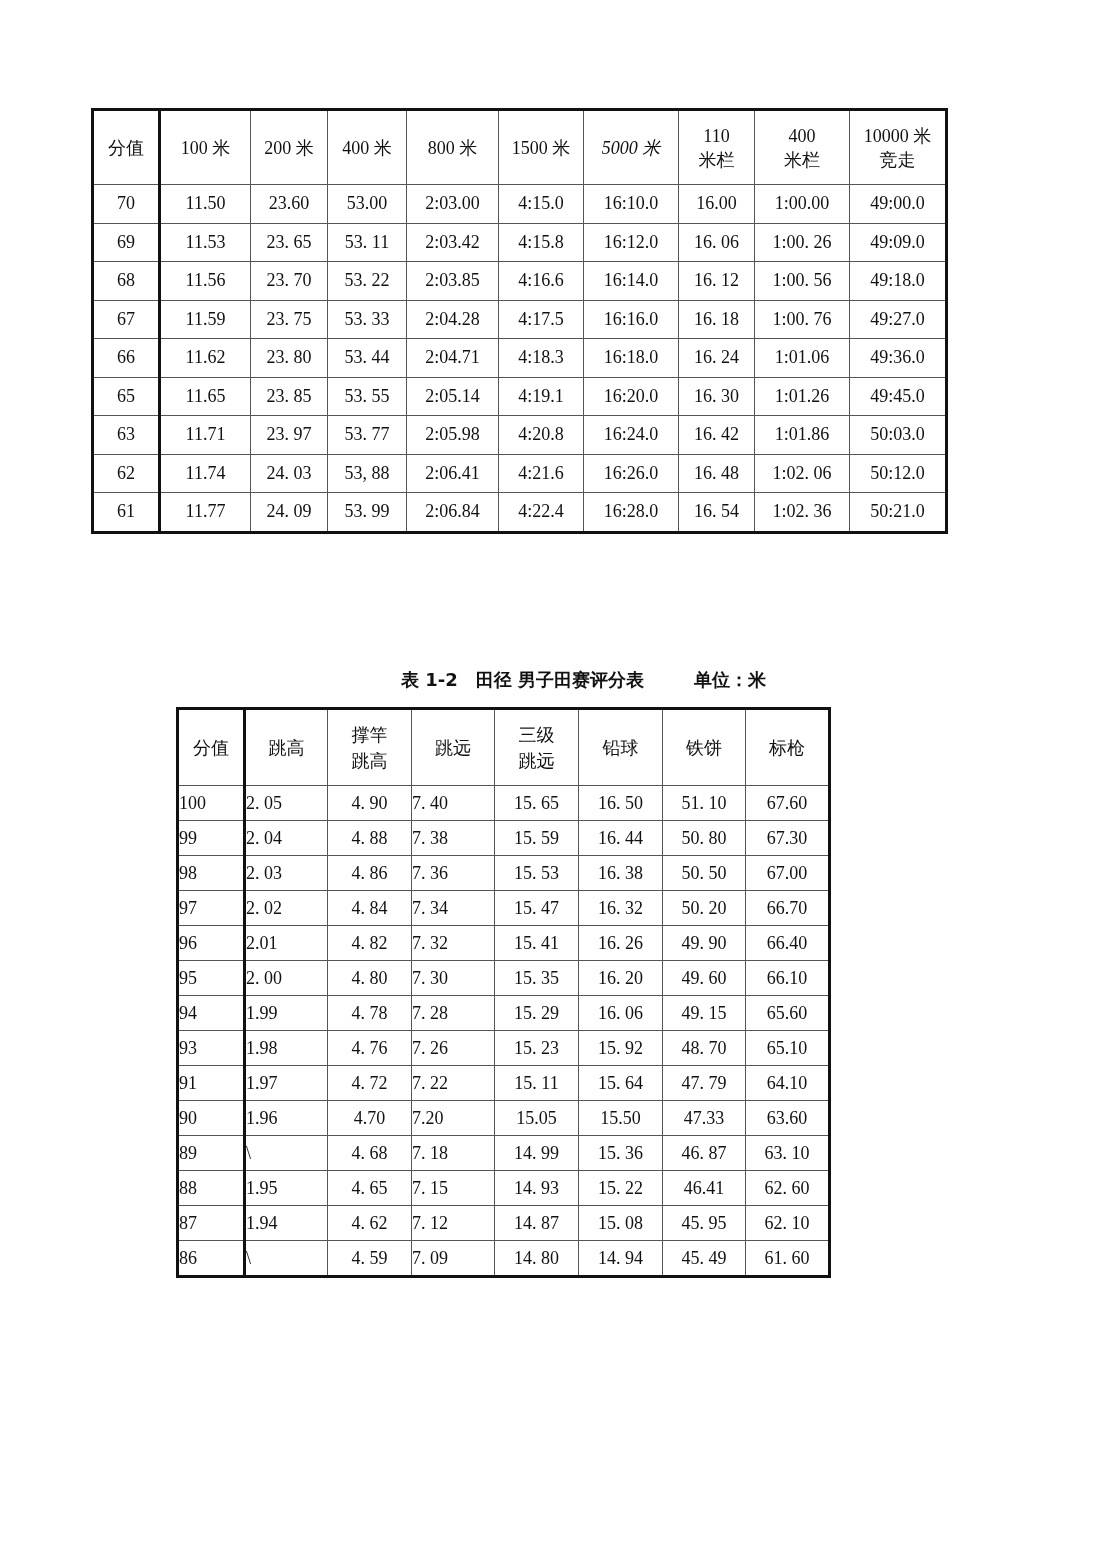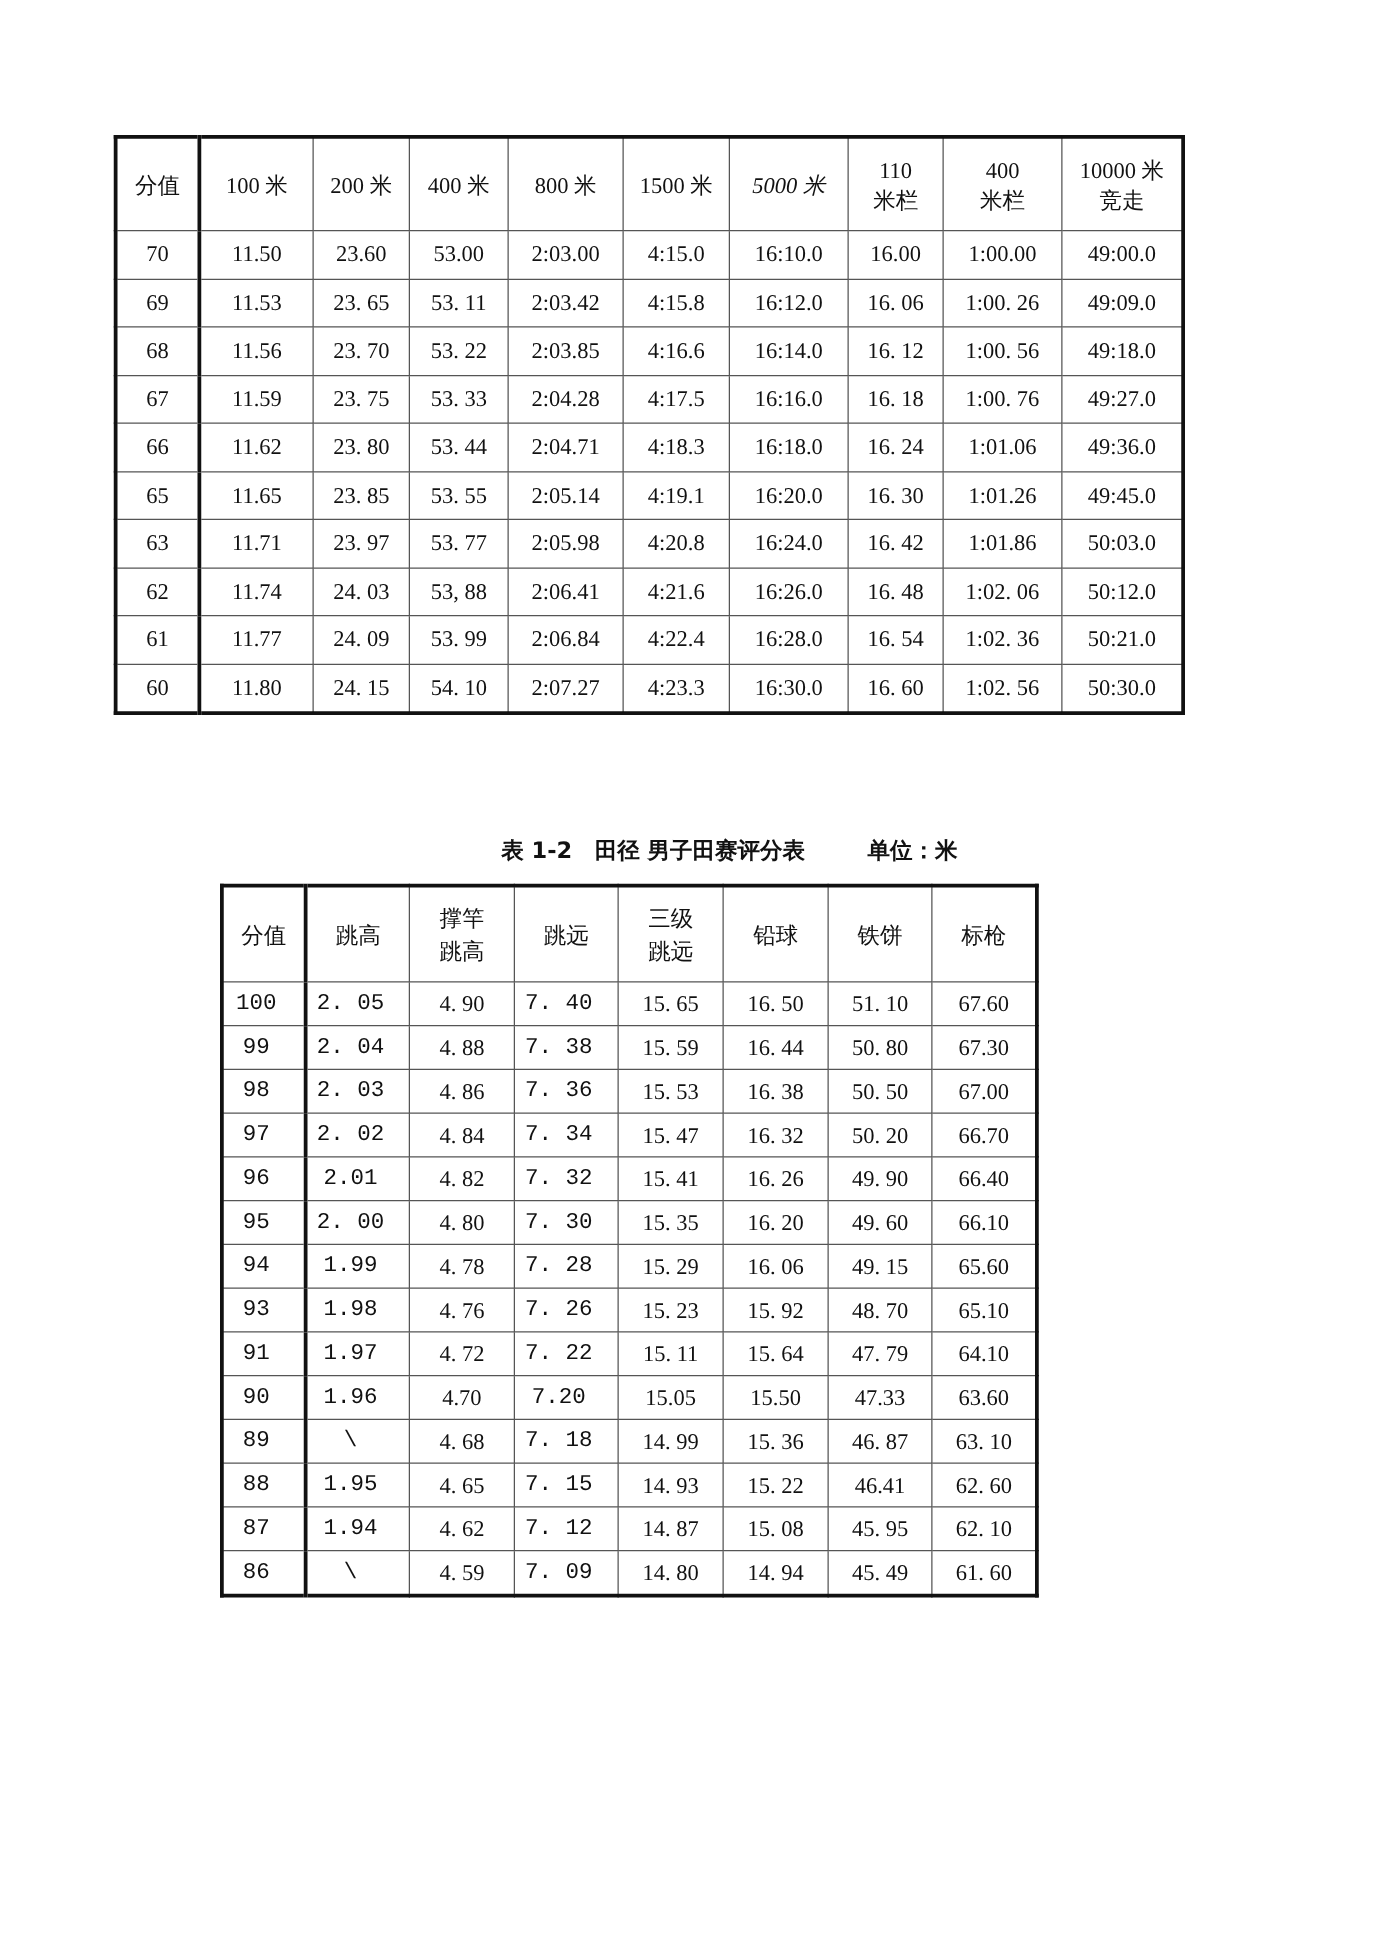--- a/index.html
+++ b/index.html
@@ -7,21 +7,21 @@
   table { border-collapse:collapse; position:absolute; }
   td { border:1px solid #555; text-align:center; font-size:18px; padding:0; }
   #t1 { left:91px; top:108px; border:3px solid #111; }
   #t1 td { height:37.5px; }
   #t1 tr.hdr td { height:73px; line-height:24px; }
   #t1 td.first { border-right:3px solid #111; }
   #t2 { left:176px; top:707px; border:3px solid #111; }
   #t2 td { height:34px; }
   #t2 tr.hdr td { height:75px; line-height:26px; }
   #t2 td.first { border-right:3px solid #111; }
-  #t2 td.r { text-align:center; padding-right:12px;font-family:Liberation Mono, monospace; }
+  #t2 td.r { text-align:left; padding-right:12px; }
   .caption { position:absolute; top:668px; left:0; width:1103px; text-align:center; font-family:"DejaVu Sans","Liberation Sans",sans-serif; font-weight:bold; font-size:18px;padding-left:32px; }
   .caption .gap { display:inline-block; width:50px; }
 </style>
 </head>
 <body>
 
 <table id="t1">
   <tbody>
       <tr class="hdr">
         <td class="first" style="width: 64px;">分值</td>
@@ -136,32 +136,20 @@
         <td class="">11.77</td>
         <td class="">24. 09</td>
         <td class="">53. 99</td>
         <td class="">2:06.84</td>
         <td class="">4:22.4</td>
         <td class="">16:28.0</td>
         <td class="">16. 54</td>
         <td class="">1:02. 36</td>
         <td class="">50:21.0</td>
       </tr>
-      <tr>
-        <td class="first">60</td>
-        <td class="">11.80</td>
-        <td class="">24. 15</td>
-        <td class="">54. 10</td>
-        <td class="">2:07.27</td>
-        <td class="">4:23.3</td>
-        <td class="">16:30.0</td>
-        <td class="">16. 60</td>
-        <td class="">1:02. 56</td>
-        <td class="">50:30.0</td>
-      </tr>
     </tbody>
 </table>
 
 <div class="caption">
   <span>表 1-2　田径 男子田赛评分表</span><span class="gap"></span><span>单位：米</span>
 </div>
 
 <table id="t2">
   <tbody>
       <tr class="hdr">

